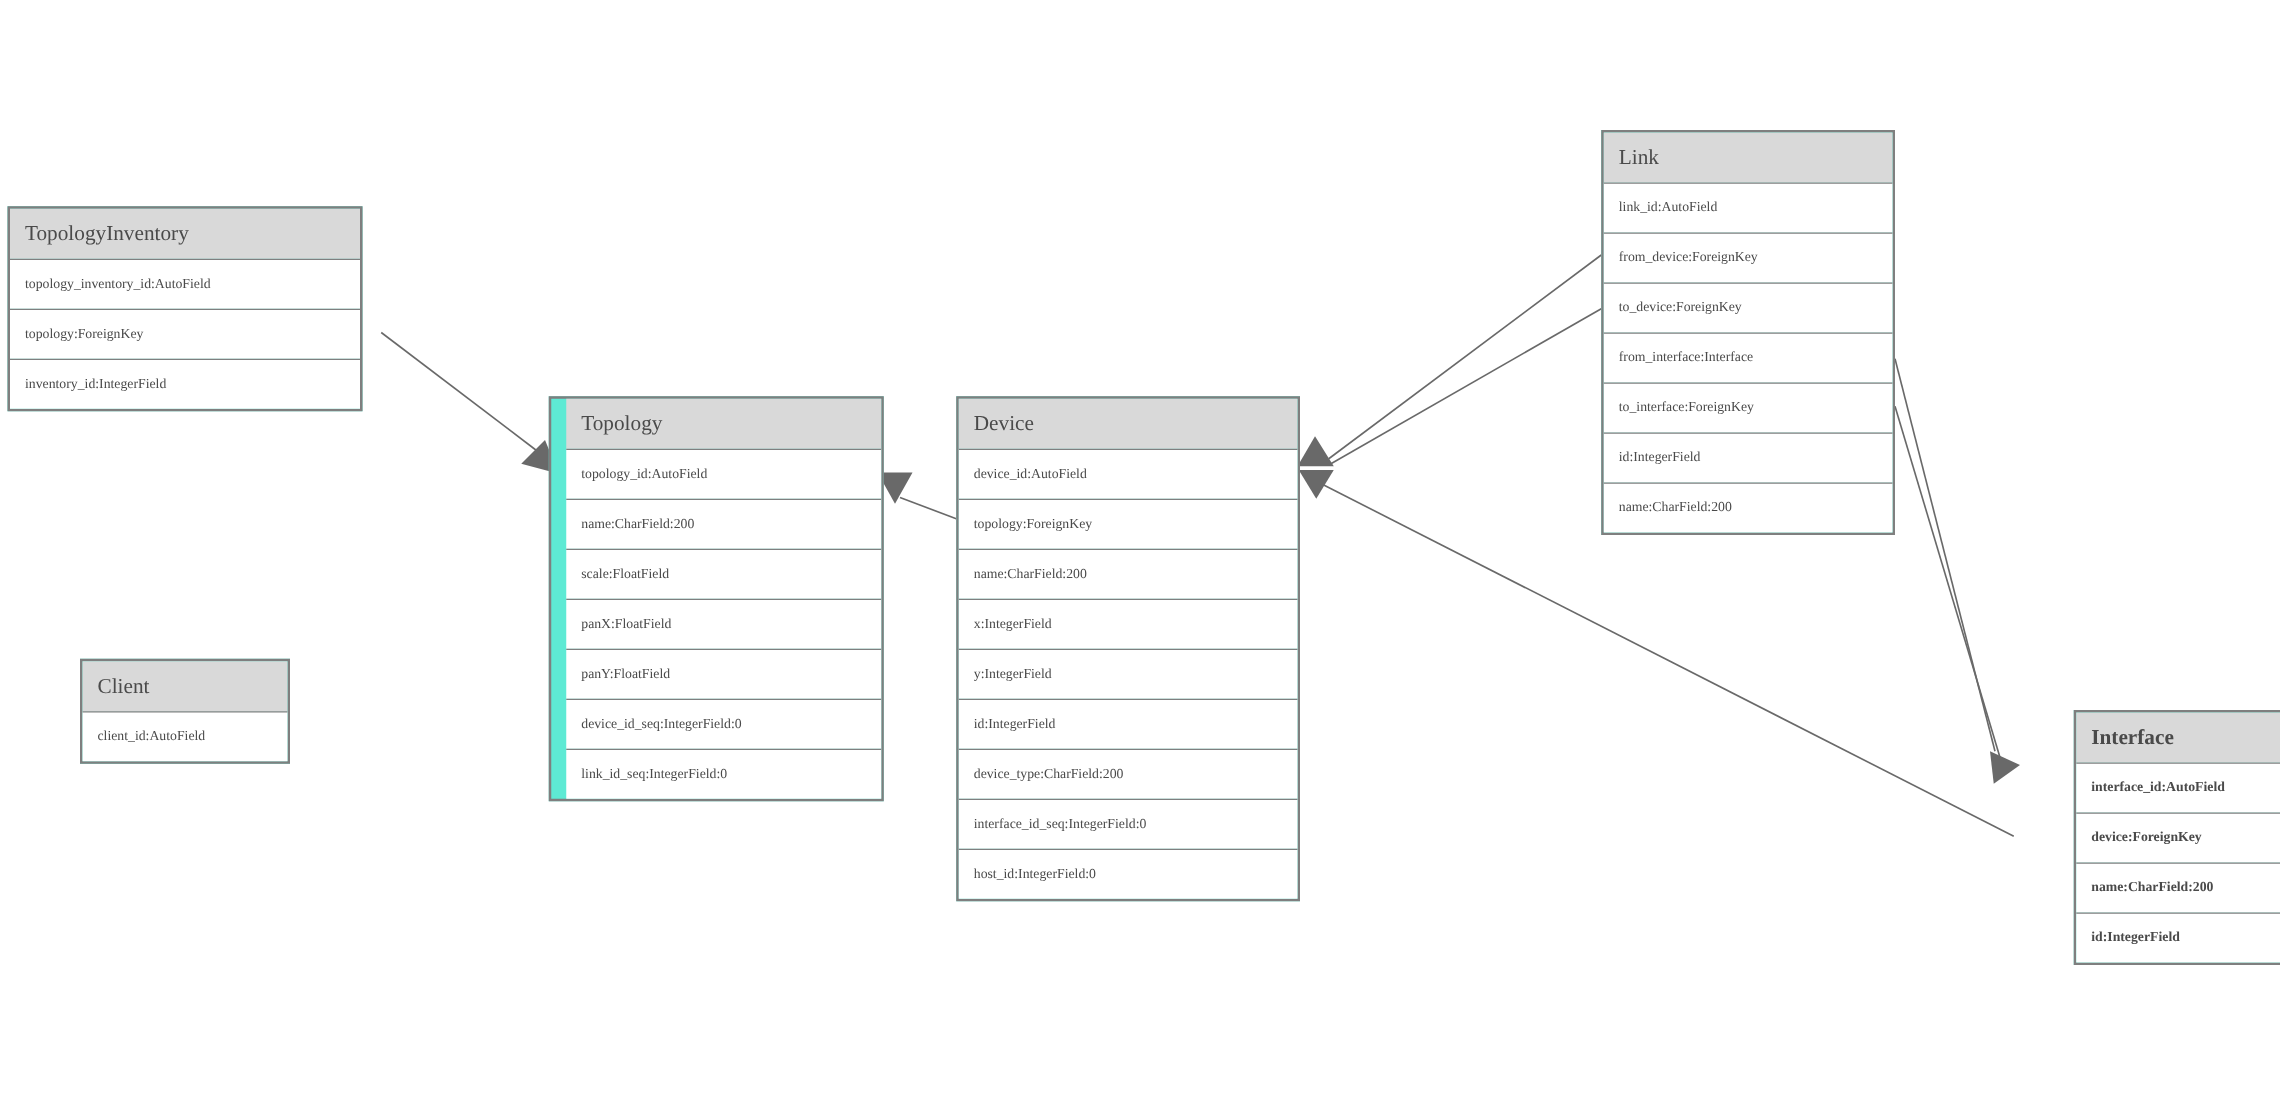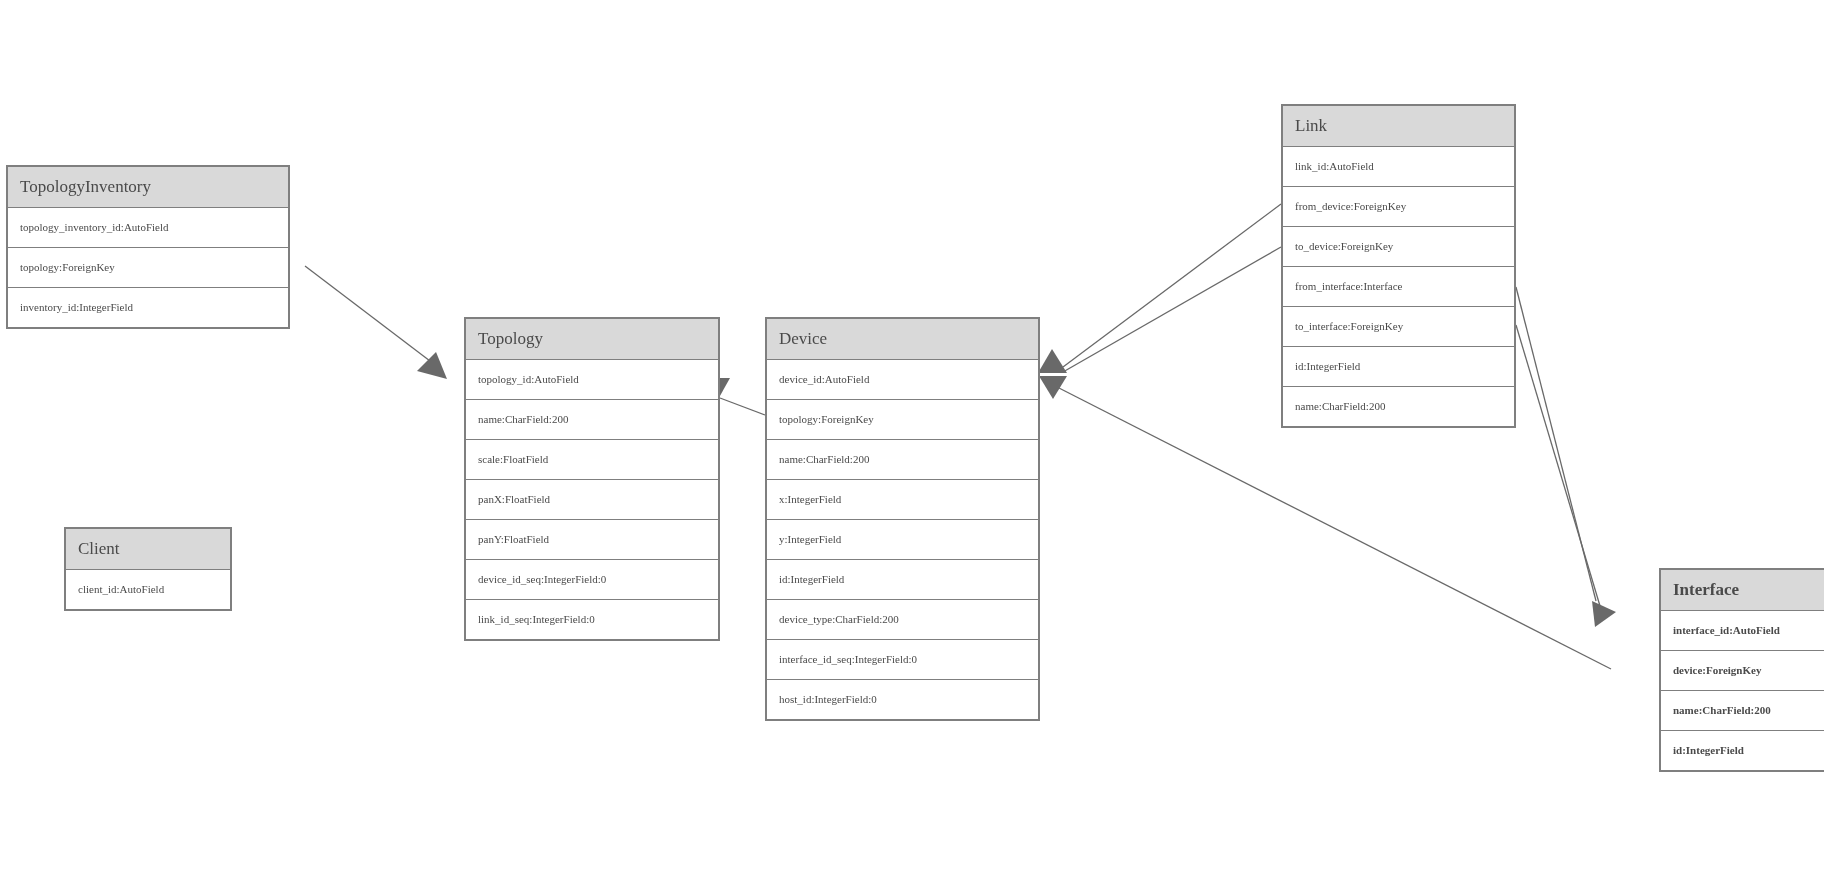--- a/index.html
+++ b/index.html
@@ -73,21 +73,21 @@
       <polygon points="1592,601 1616,612 1595,627" fill="#696969"></polygon>
     </svg>
 
   <div class="model-table" style="left:6px; top:165px; width:280px;">
     <div class="th">TopologyInventory</div>
     <div class="tr">topology_inventory_id:AutoField</div>
     <div class="tr">topology:ForeignKey</div>
     <div class="tr">inventory_id:IntegerField</div>
   </div>
 
-  <div class="model-table" style="left:464px; top:317px; width:252px;">
+  <div class="model-table" style="left:439px; top:317px; width:252px;padding-left:12px;">
     <div class="th">Topology</div>
     <div class="tr">topology_id:AutoField</div>
     <div class="tr">name:CharField:200</div>
     <div class="tr">scale:FloatField</div>
     <div class="tr">panX:FloatField</div>
     <div class="tr">panY:FloatField</div>
     <div class="tr">device_id_seq:IntegerField:0</div>
     <div class="tr">link_id_seq:IntegerField:0</div>
   </div>
 

